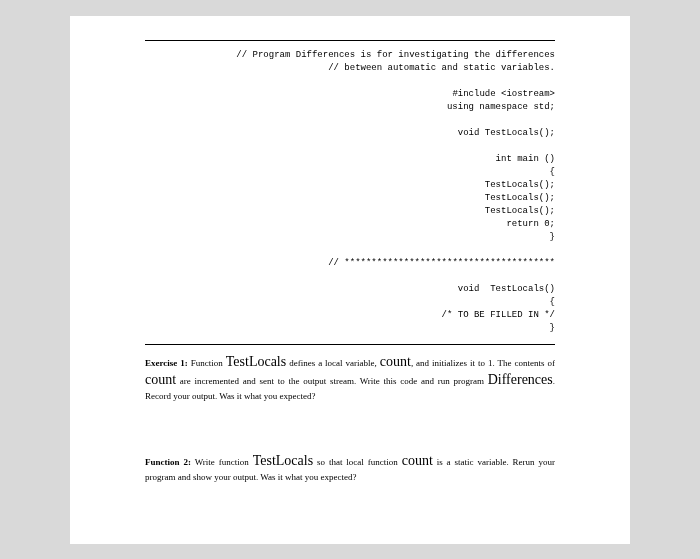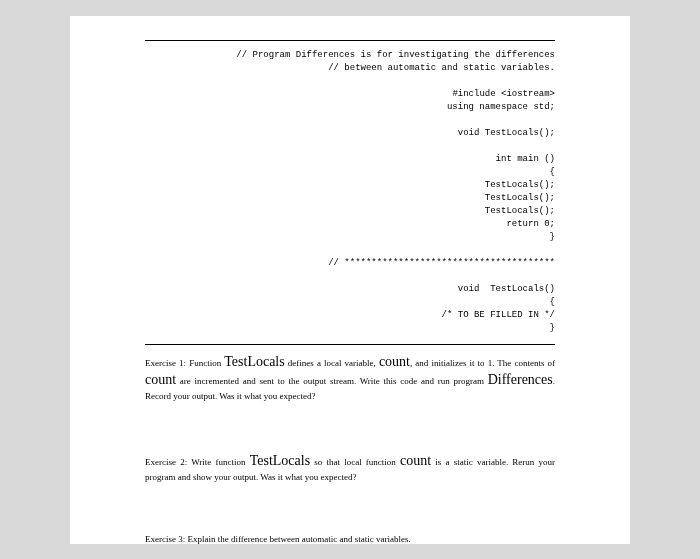--- a/index.html
+++ b/index.html
@@ -47,21 +47,21 @@
       margin-bottom: 8px;
       text-align: right;
     }
     .para {
       font-size: 9px;
       line-height: 1.35;
       text-align: justify;
       margin-bottom: 50px;
     }
     .para .b {
-      font-weight: normal;
+      font-weight: bold;
     }
     .para .mono {
       font-family: Liberation Serif, serif;
       font-size: 14px;
     }
     .para.last {
       margin-bottom: 0;
     }
   </style>
 </head>
@@ -94,19 +94,16 @@
   /* TO BE FILLED IN */
 }</div>
 
   <hr class="hr">
 
   <div class="para">
     <span class="b">Exercise 1:</span><span>  Function </span><span class="mono">TestLocals</span><span> defines a local variable, </span><span class="mono">count</span><span>, and initializes it to 1. The contents of </span><span class="mono">count</span><span> are incremented and sent to the output stream. Write this code and run program </span><span class="mono">Differences</span><span>. Record your output. Was it what you expected?</span>
   </div>
 
   <div class="para">
-    <span class="b">Exercise 2:</span><span>  Write function </span><span class="mono">TestLocals</span><span> so that local function </span><span class="mono">count</span><span> is a static variable. Rerun your program and show your output. Was it what you expected?</span>
+    <span class="b">Function 2:</span><span>  Write function </span><span class="mono">TestLocals</span><span> so that local function </span><span class="mono">count</span><span> is a static variable. Rerun your program and show your output. Was it what you expected?</span>
   </div>
 
-  <div class="para last">
-    <span class="b">Exercise 3:</span><span>  Explain the difference between automatic and static variables.</span>
-  </div>
 </div>
 
 </body></html>

